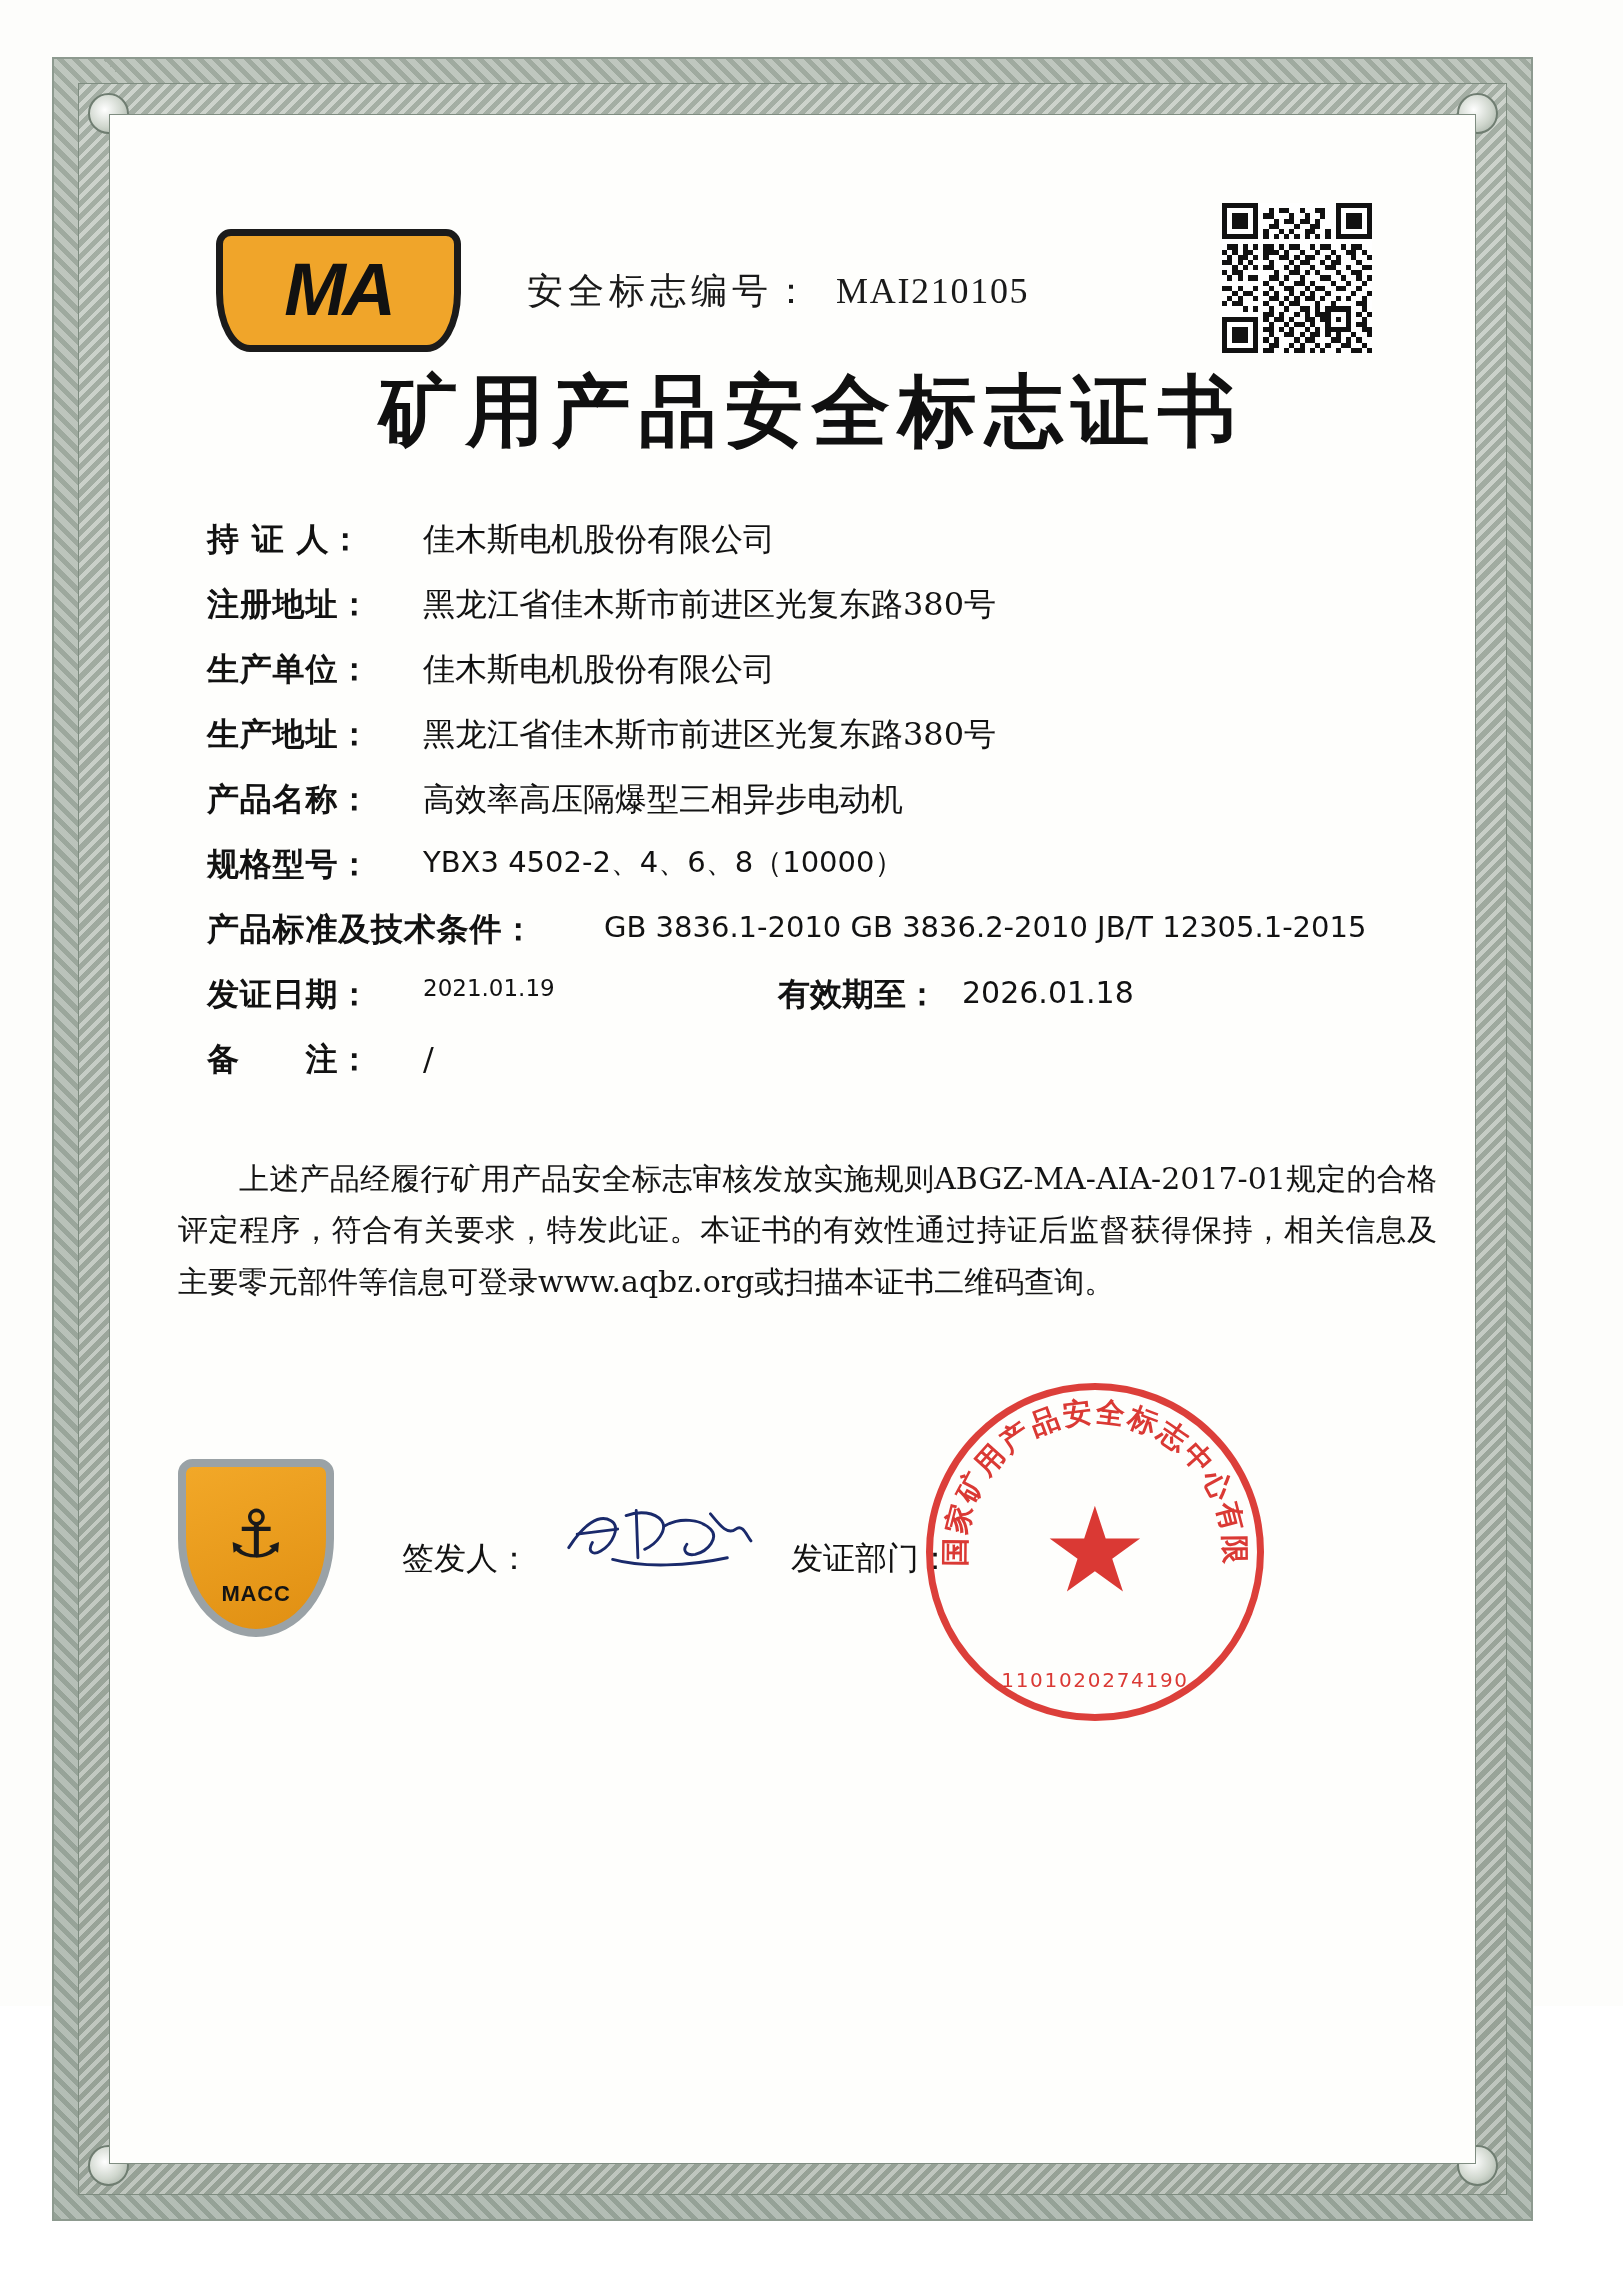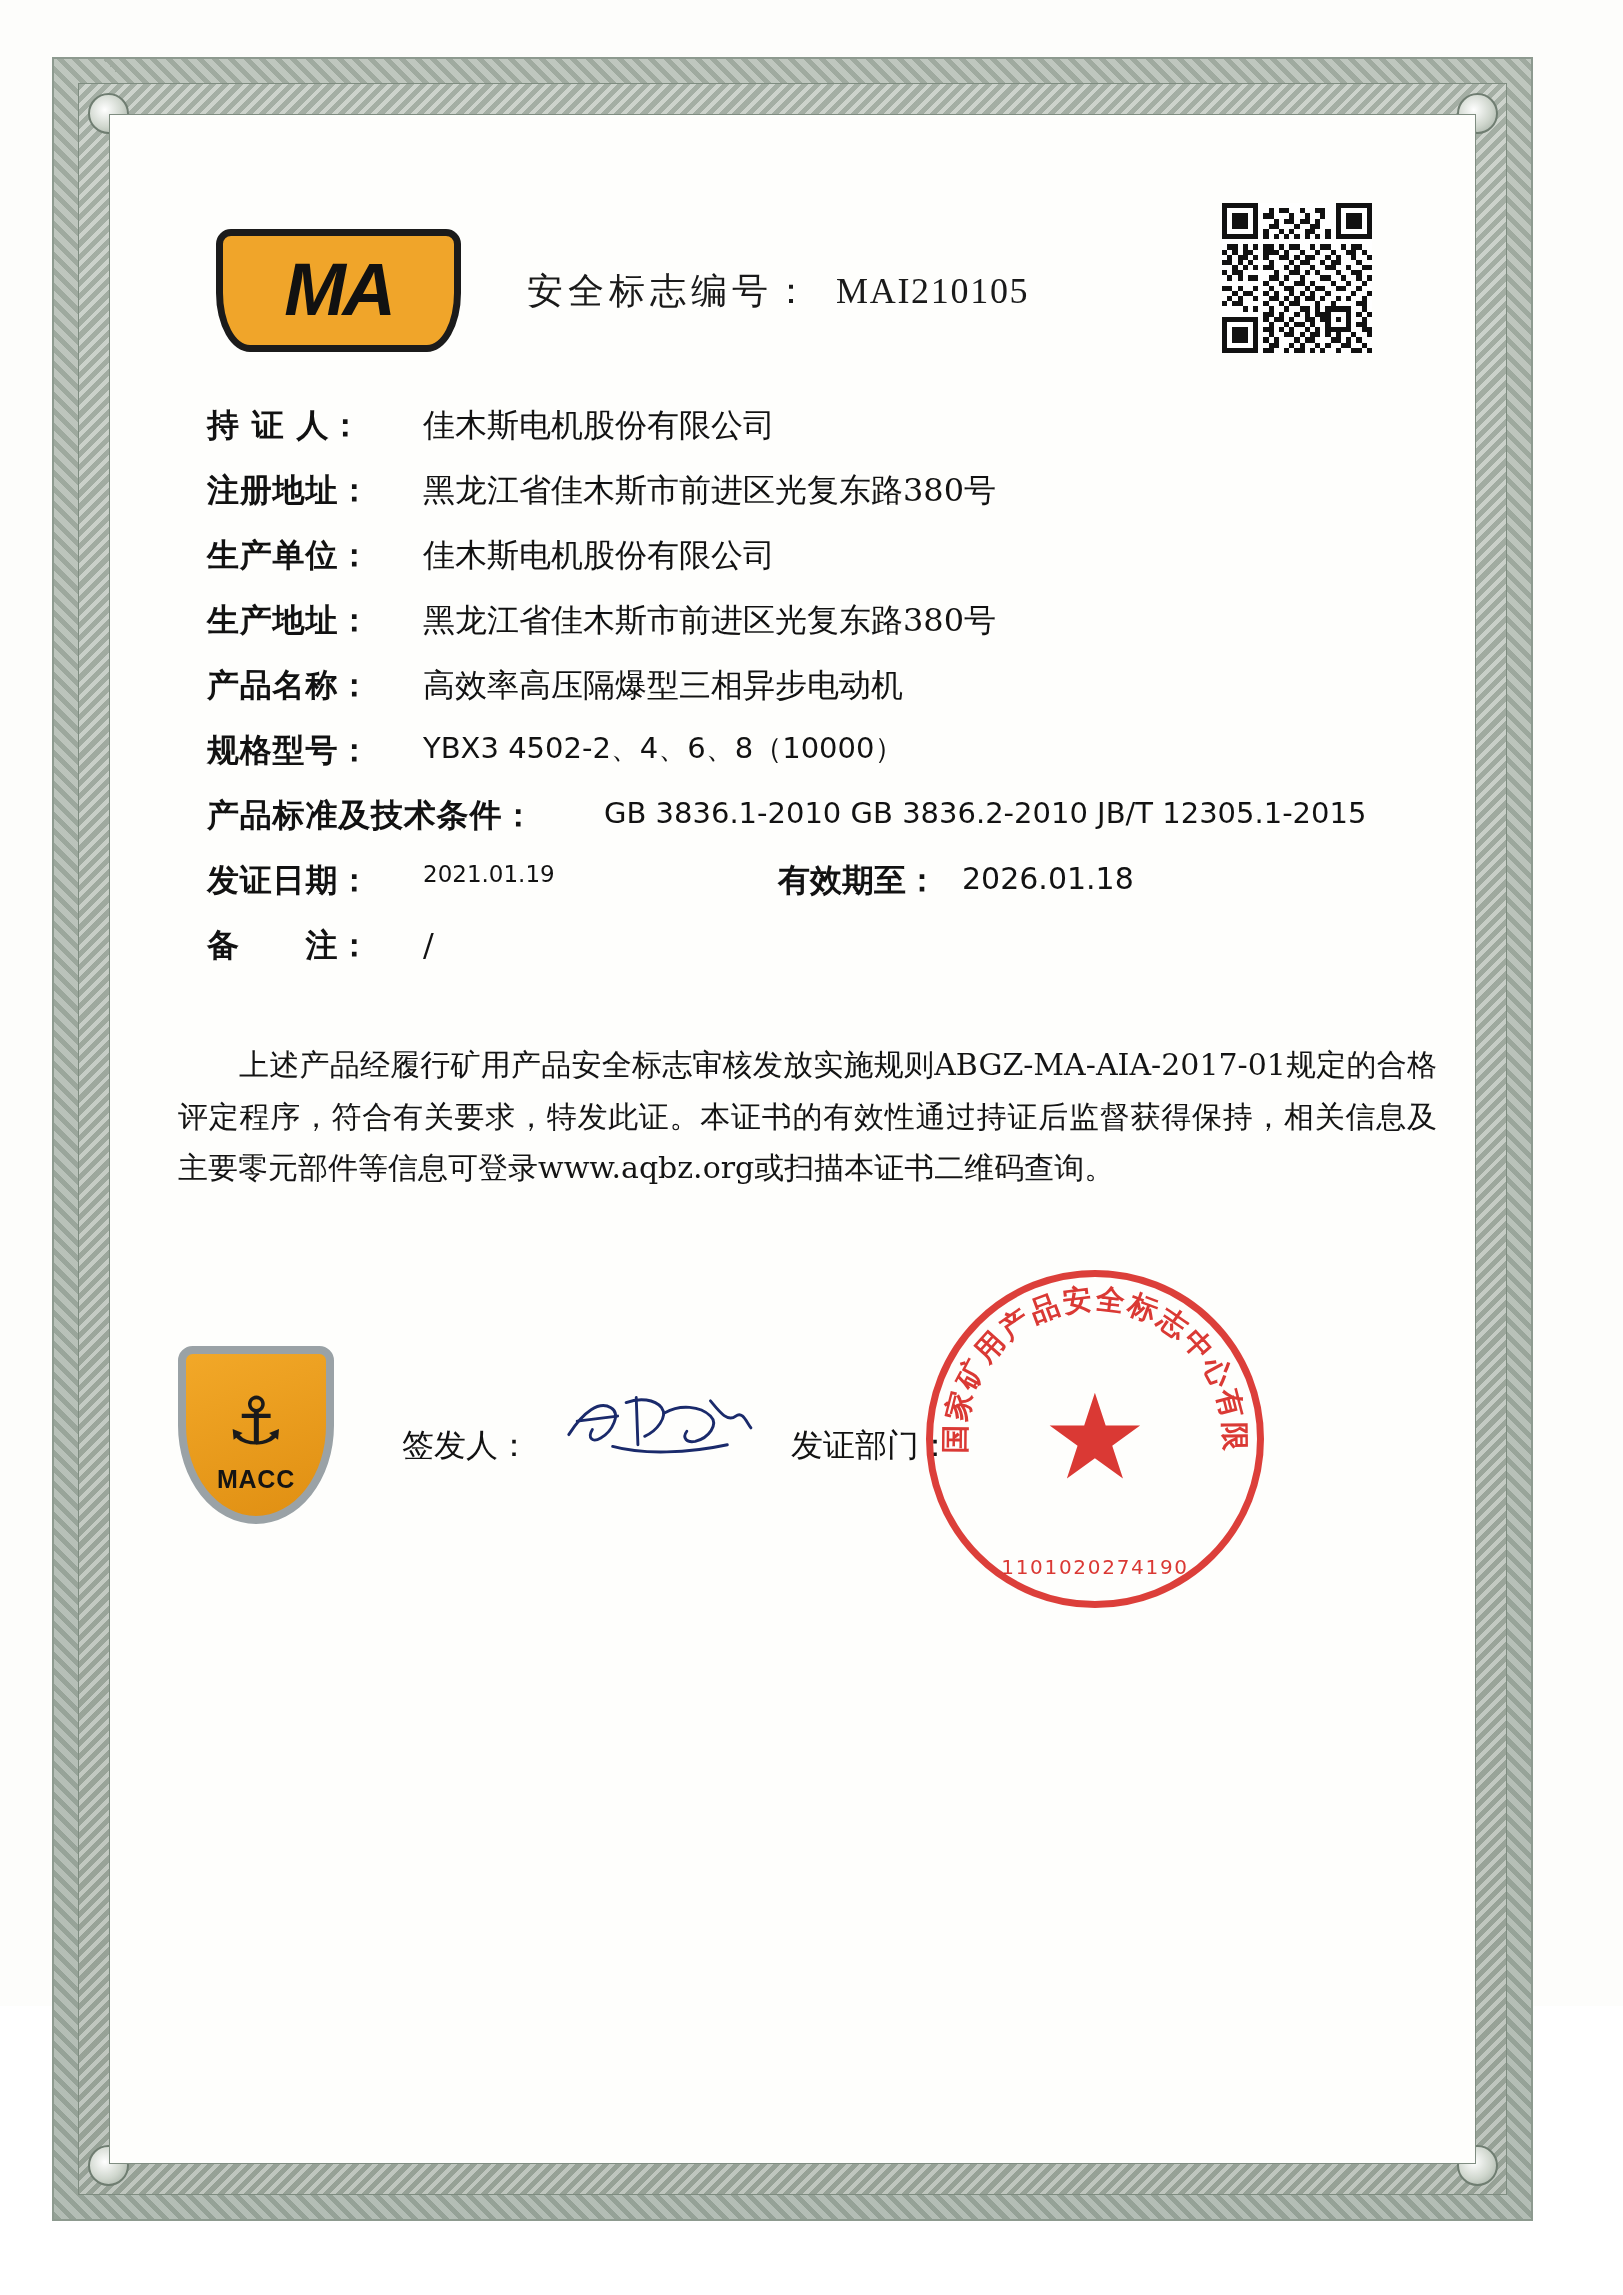--- a/index.html
+++ b/index.html
@@ -263,21 +263,21 @@
     font-family: "DejaVu Sans", sans-serif;
     line-height: 1;
   }
   .macc .label {
     position: absolute;
     left: 0; right: 0;
     bottom: 22px;
     text-align: center;
     font-family: "Liberation Sans", sans-serif;
     font-weight: bold;
-    font-size: 25px;
+    font-size: 22px;
     color: #141414;
     letter-spacing: 0.8px;
   }
   .signer {
     position: absolute;
     left: 254px;
     top: 103px;
     font-size: 32px;
     font-family: "DejaVu Serif", serif;
     color: #121212;
@@ -601,20 +601,21 @@
               <rect x="17" y="28" width="1" height="1"></rect>
             <rect x="19" y="28" width="1" height="1"></rect>
               <rect x="22" y="28" width="1" height="1"></rect>
             <rect x="25" y="28" width="2" height="1"></rect>
               <rect x="28" y="28" width="1" height="1"></rect>
           </g>
         </svg>
       </div>
     </div>
 
+    <div class="main-title">矿用产品安全标志证书</div>
 
     <div class="fields">
 
       <div class="field-row">
         <div class="field-label">持 证 人：</div>
         <div class="field-value">佳木斯电机股份有限公司</div>
       </div>
 
       <div class="field-row">
         <div class="field-label">注册地址：</div>

